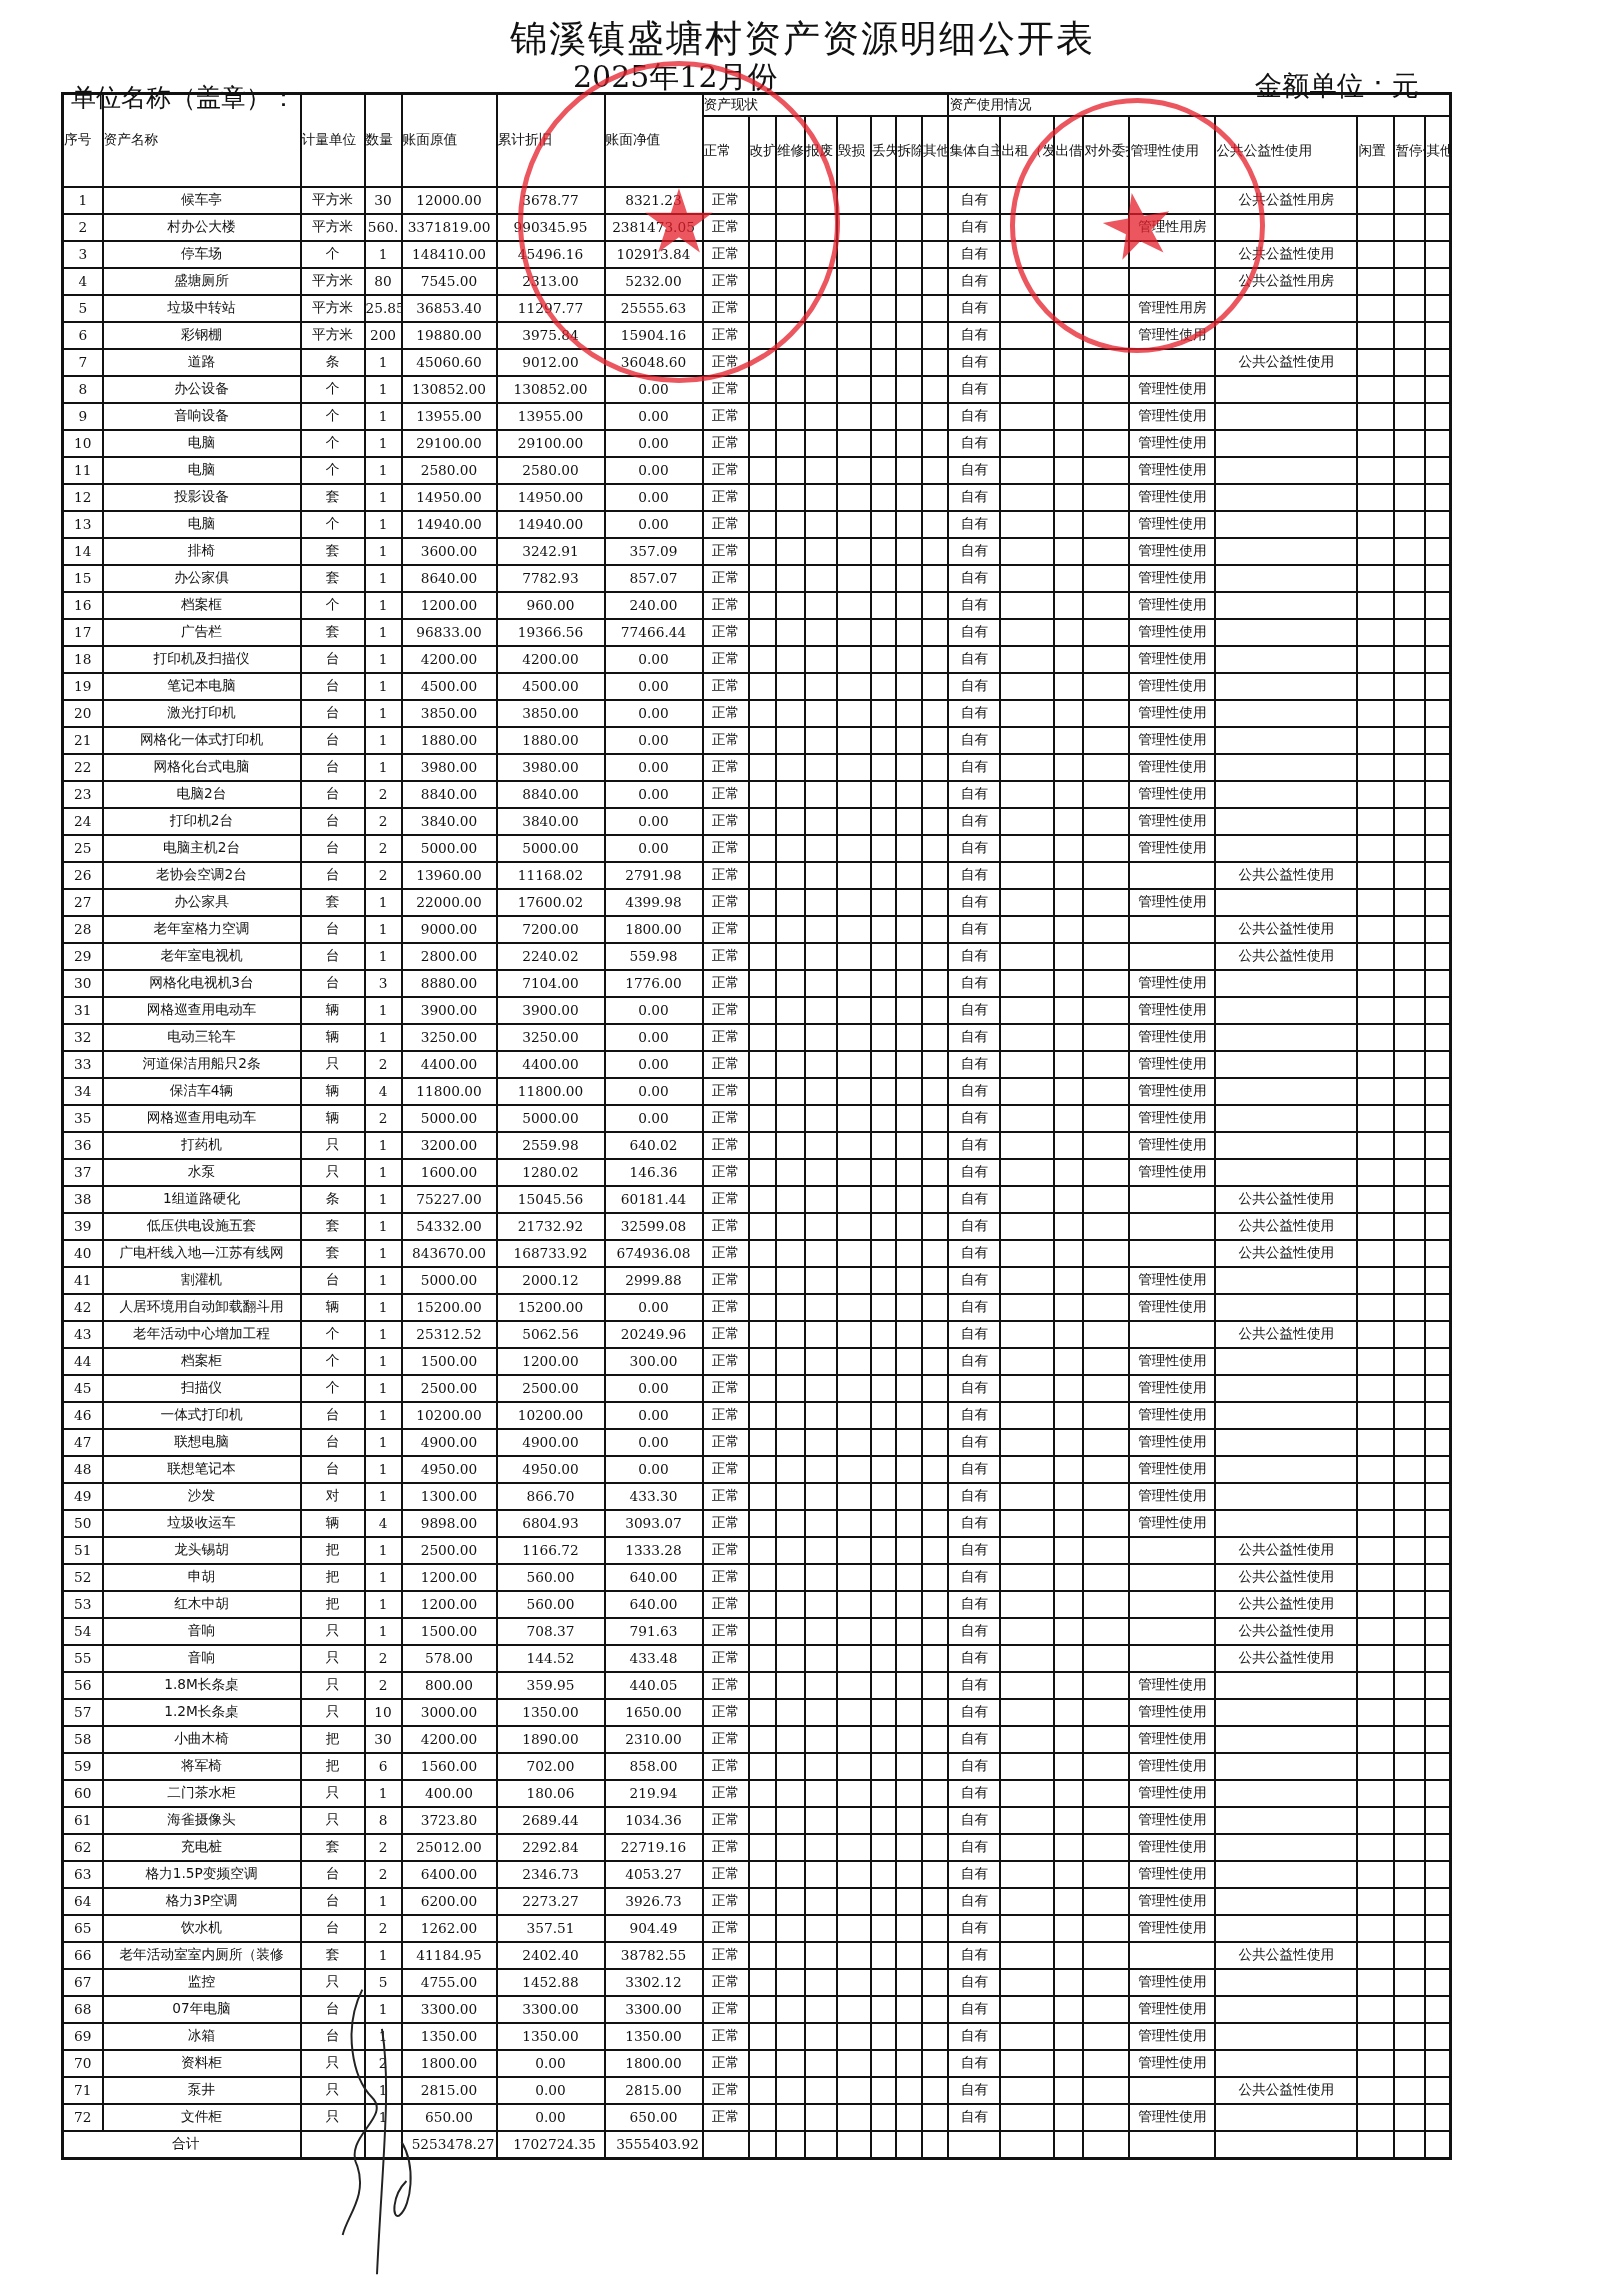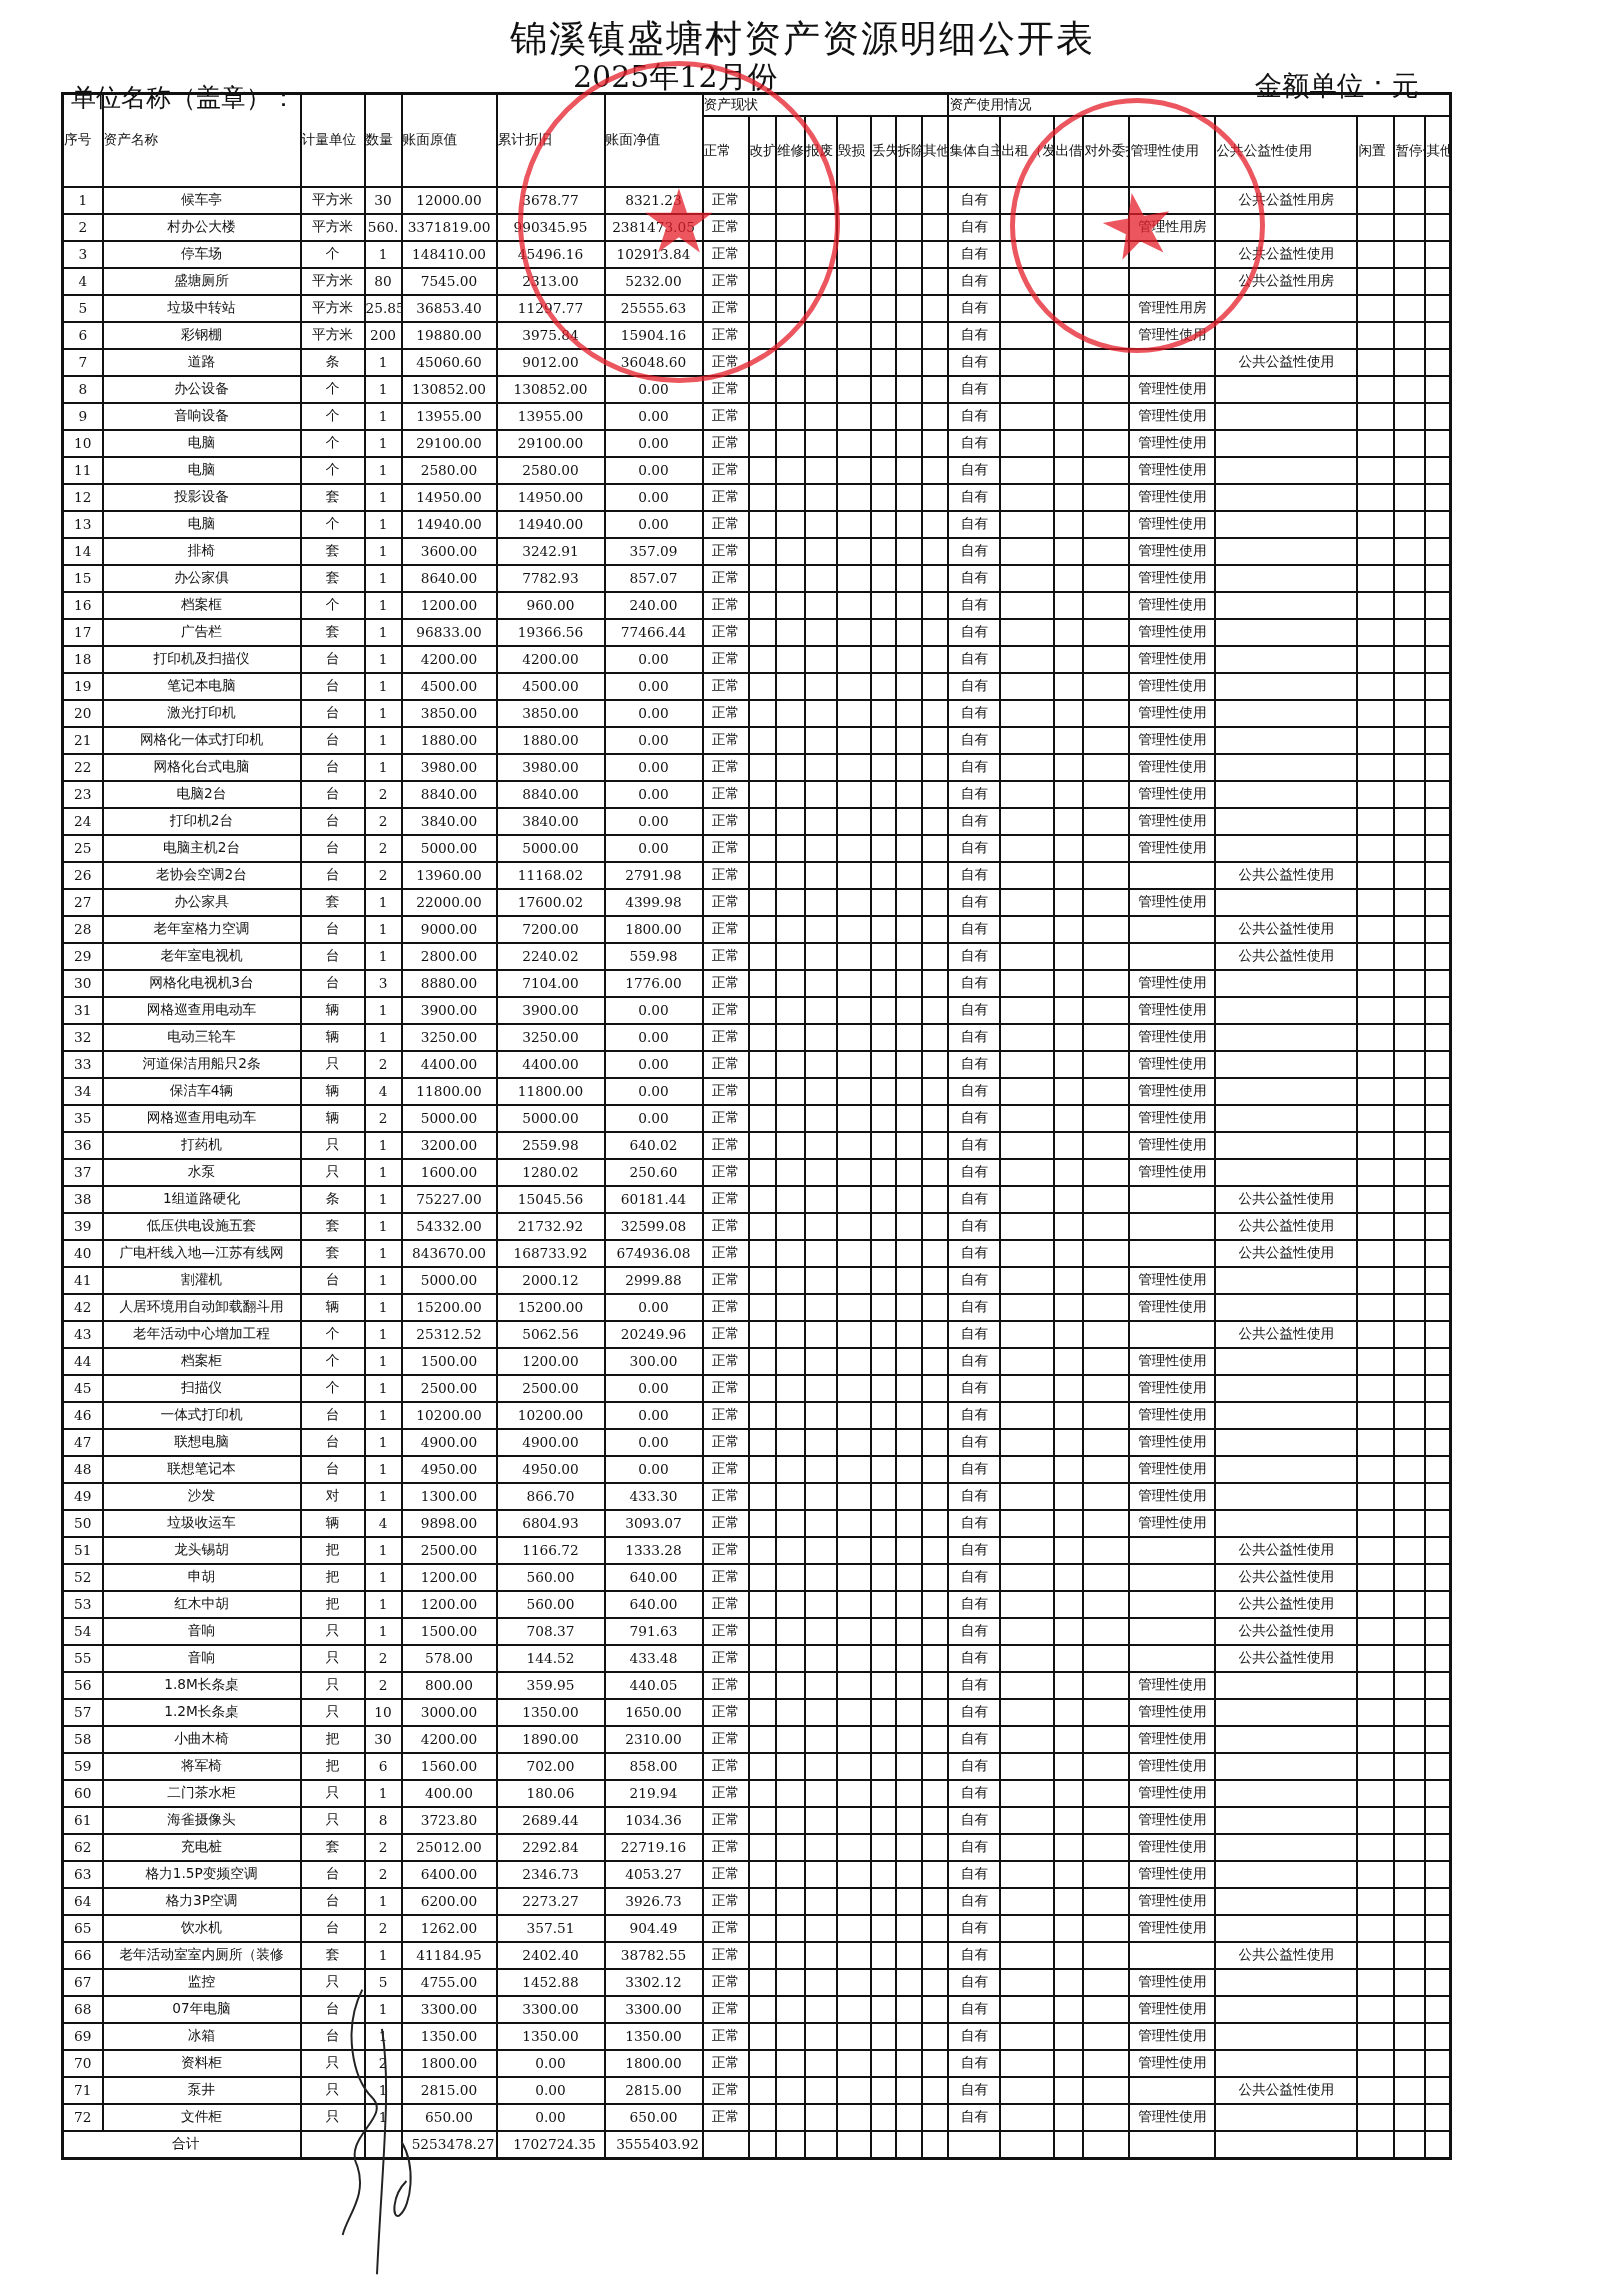--- a/index.html
+++ b/index.html
@@ -1029,21 +1029,21 @@
         <td></td>
         <td></td>
       </tr>
       <tr>
         <td class="num">37</td>
         <td class="name">水泵</td>
         <td class="cj">只</td>
         <td class="num">1</td>
         <td class="num">1600.00</td>
         <td class="num">1280.02</td>
-        <td class="num">250.60</td>
+        <td class="num">146.36</td>
         <td class="cj">正常</td>
         <td></td>
         <td></td>
         <td></td>
         <td></td>
         <td></td>
         <td></td>
         <td></td>
         <td class="cj">自有</td>
         <td></td>

